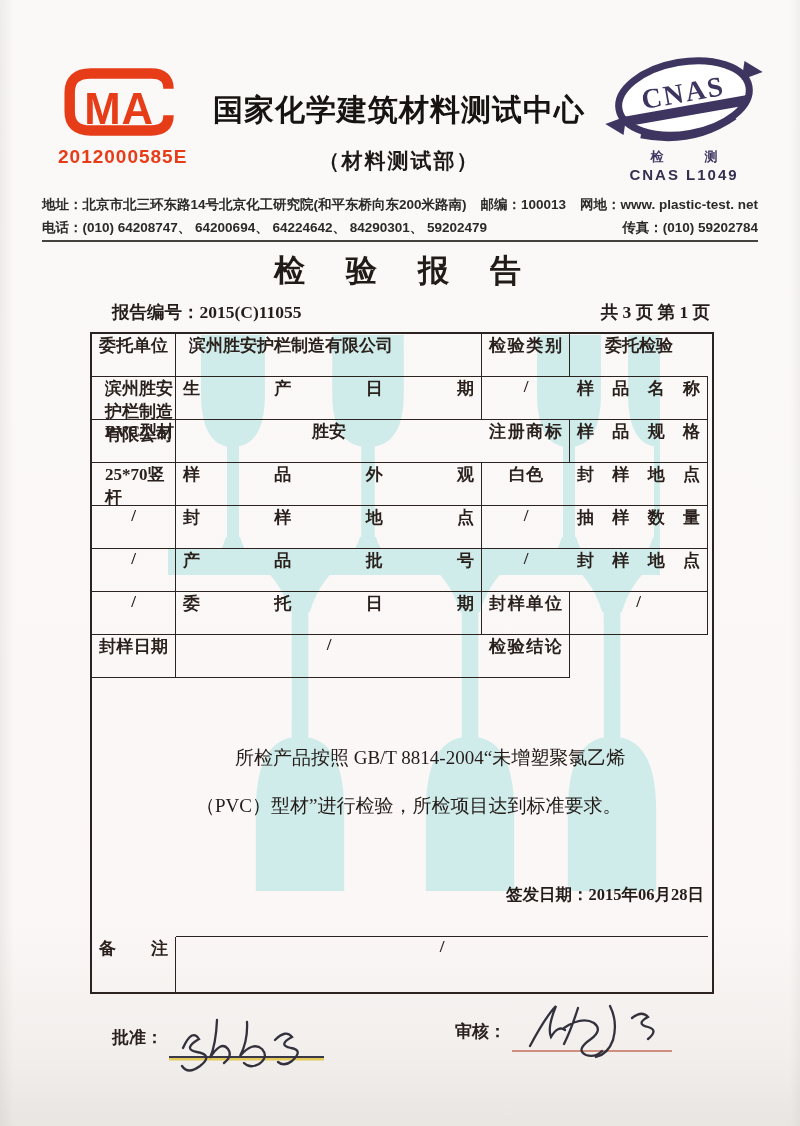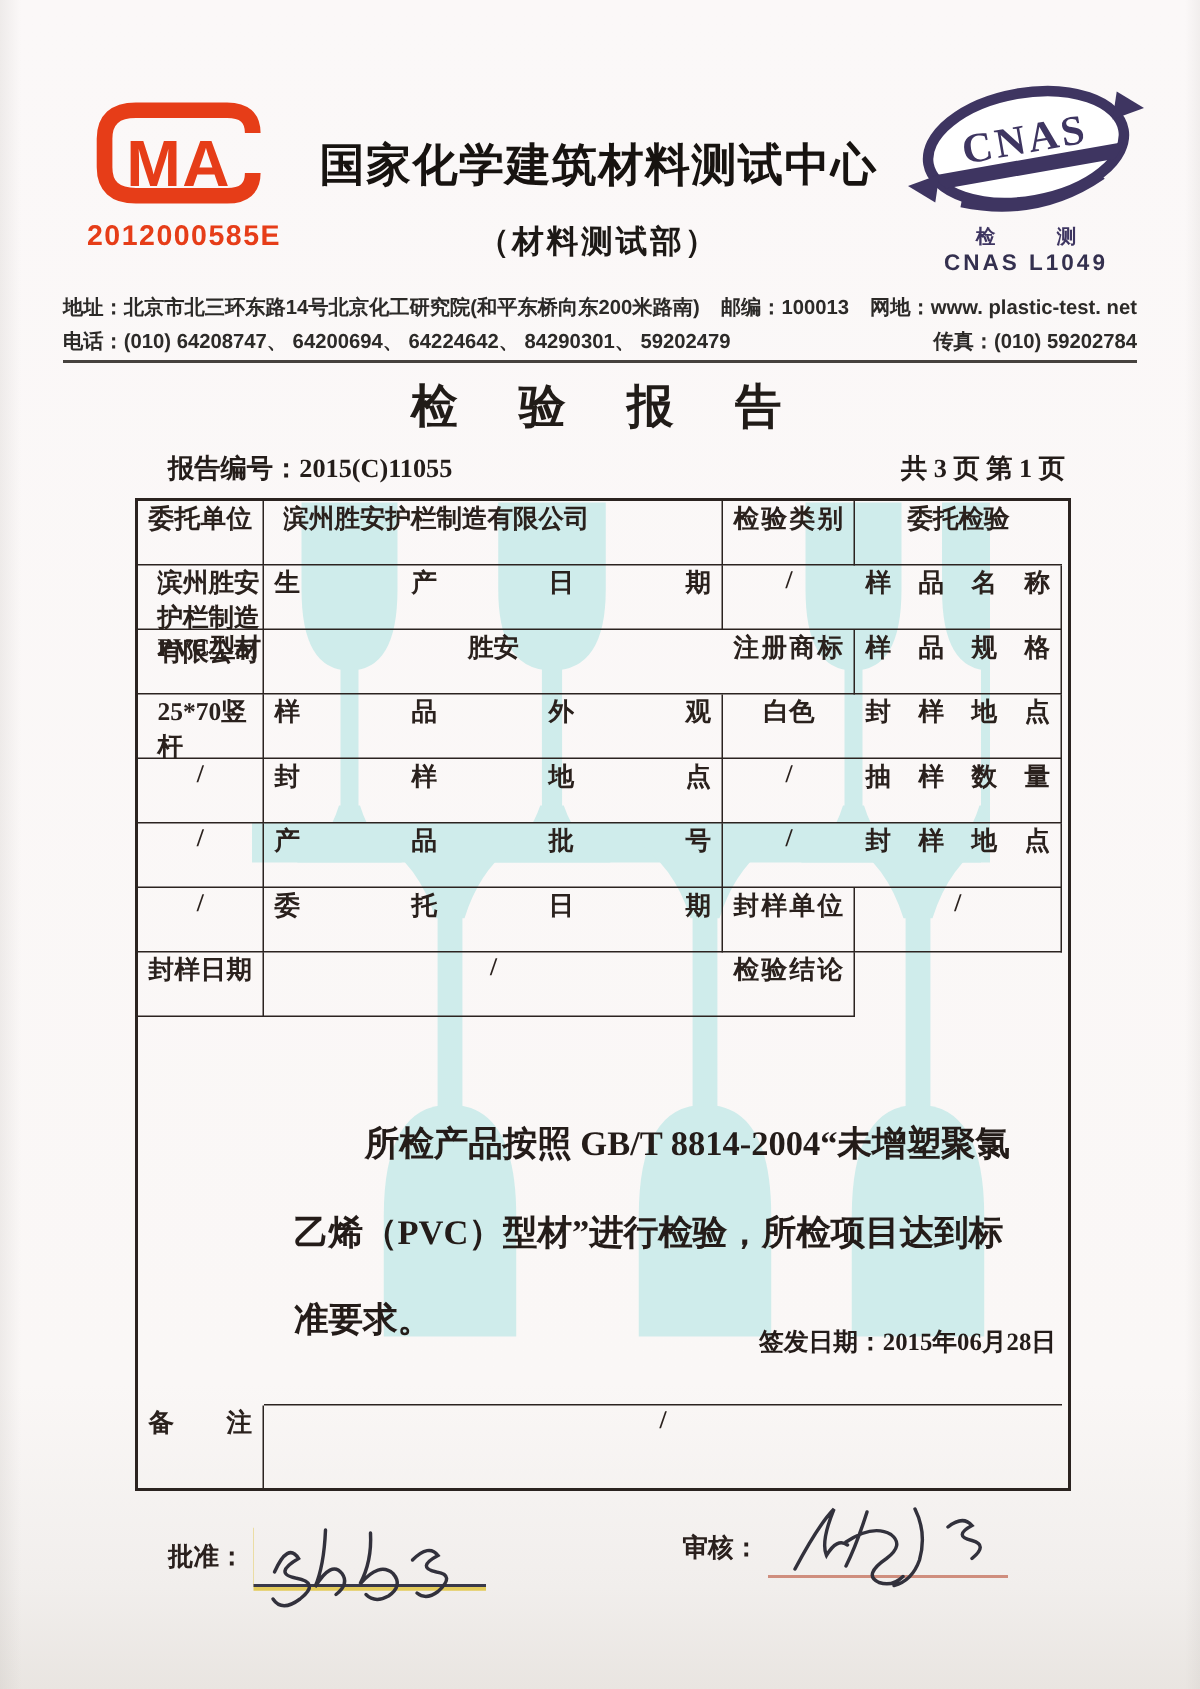--- a/index.html
+++ b/index.html
@@ -40,22 +40,22 @@
     grid-template-rows:repeat(8,43px) 259px 55px;}
   .c{border-right:1.6px solid #2b2320;border-bottom:1.6px solid #2b2320;
     display:flex;align-items:flex-start;font-weight:bold;font-size:17px;color:#2a211d;min-width:0;}
   .c.nr{border-right:none;}
   .c.nb{border-bottom:none;}
   .lbl{padding:0 7px;}
   .lbl span{flex:1;text-align:justify;text-align-last:justify;}
   .v.pl{padding-left:13px;}
   .v.ctr,.v2{justify-content:center;text-align:center;}
   .concl{position:relative;grid-column:2/5;display:block;}
-  .ctext{margin:56px 14px 0 20px;width:486px;font-size:23px;line-height:2.55;
-    text-indent:2.05em;font-weight:bold;color:#241c19;}
+  .ctext{margin:56px 14px 0 20px;width:486px;font-size:19px;line-height:2.55;
+    text-indent:2.05em;font-weight:normal;color:#241c19;}
   .signdate{position:absolute;right:4px;bottom:30px;font-size:16.5px;font-weight:bold;color:#241c19;}
   .remarkv{grid-column:2/5;justify-content:center;}
   
   .sigrow{position:absolute;left:0;top:1008px;width:800px;height:80px;font-size:17px;font-weight:bold;}
   .sig{position:absolute;display:flex;align-items:flex-end;}
   .sig .slabel{line-height:40px;}
   .uline{position:relative;margin-left:6px;height:40px;}
   .uline.ap{width:155px;border-bottom:2.2px solid #38384a;box-shadow:0 2.5px 0 rgba(222,190,40,.75);}
   .uline.rv{width:160px;border-bottom:2.2px solid #cf8e7e;}
   .uline svg{position:absolute;left:2px;bottom:-12px;overflow:visible;}

